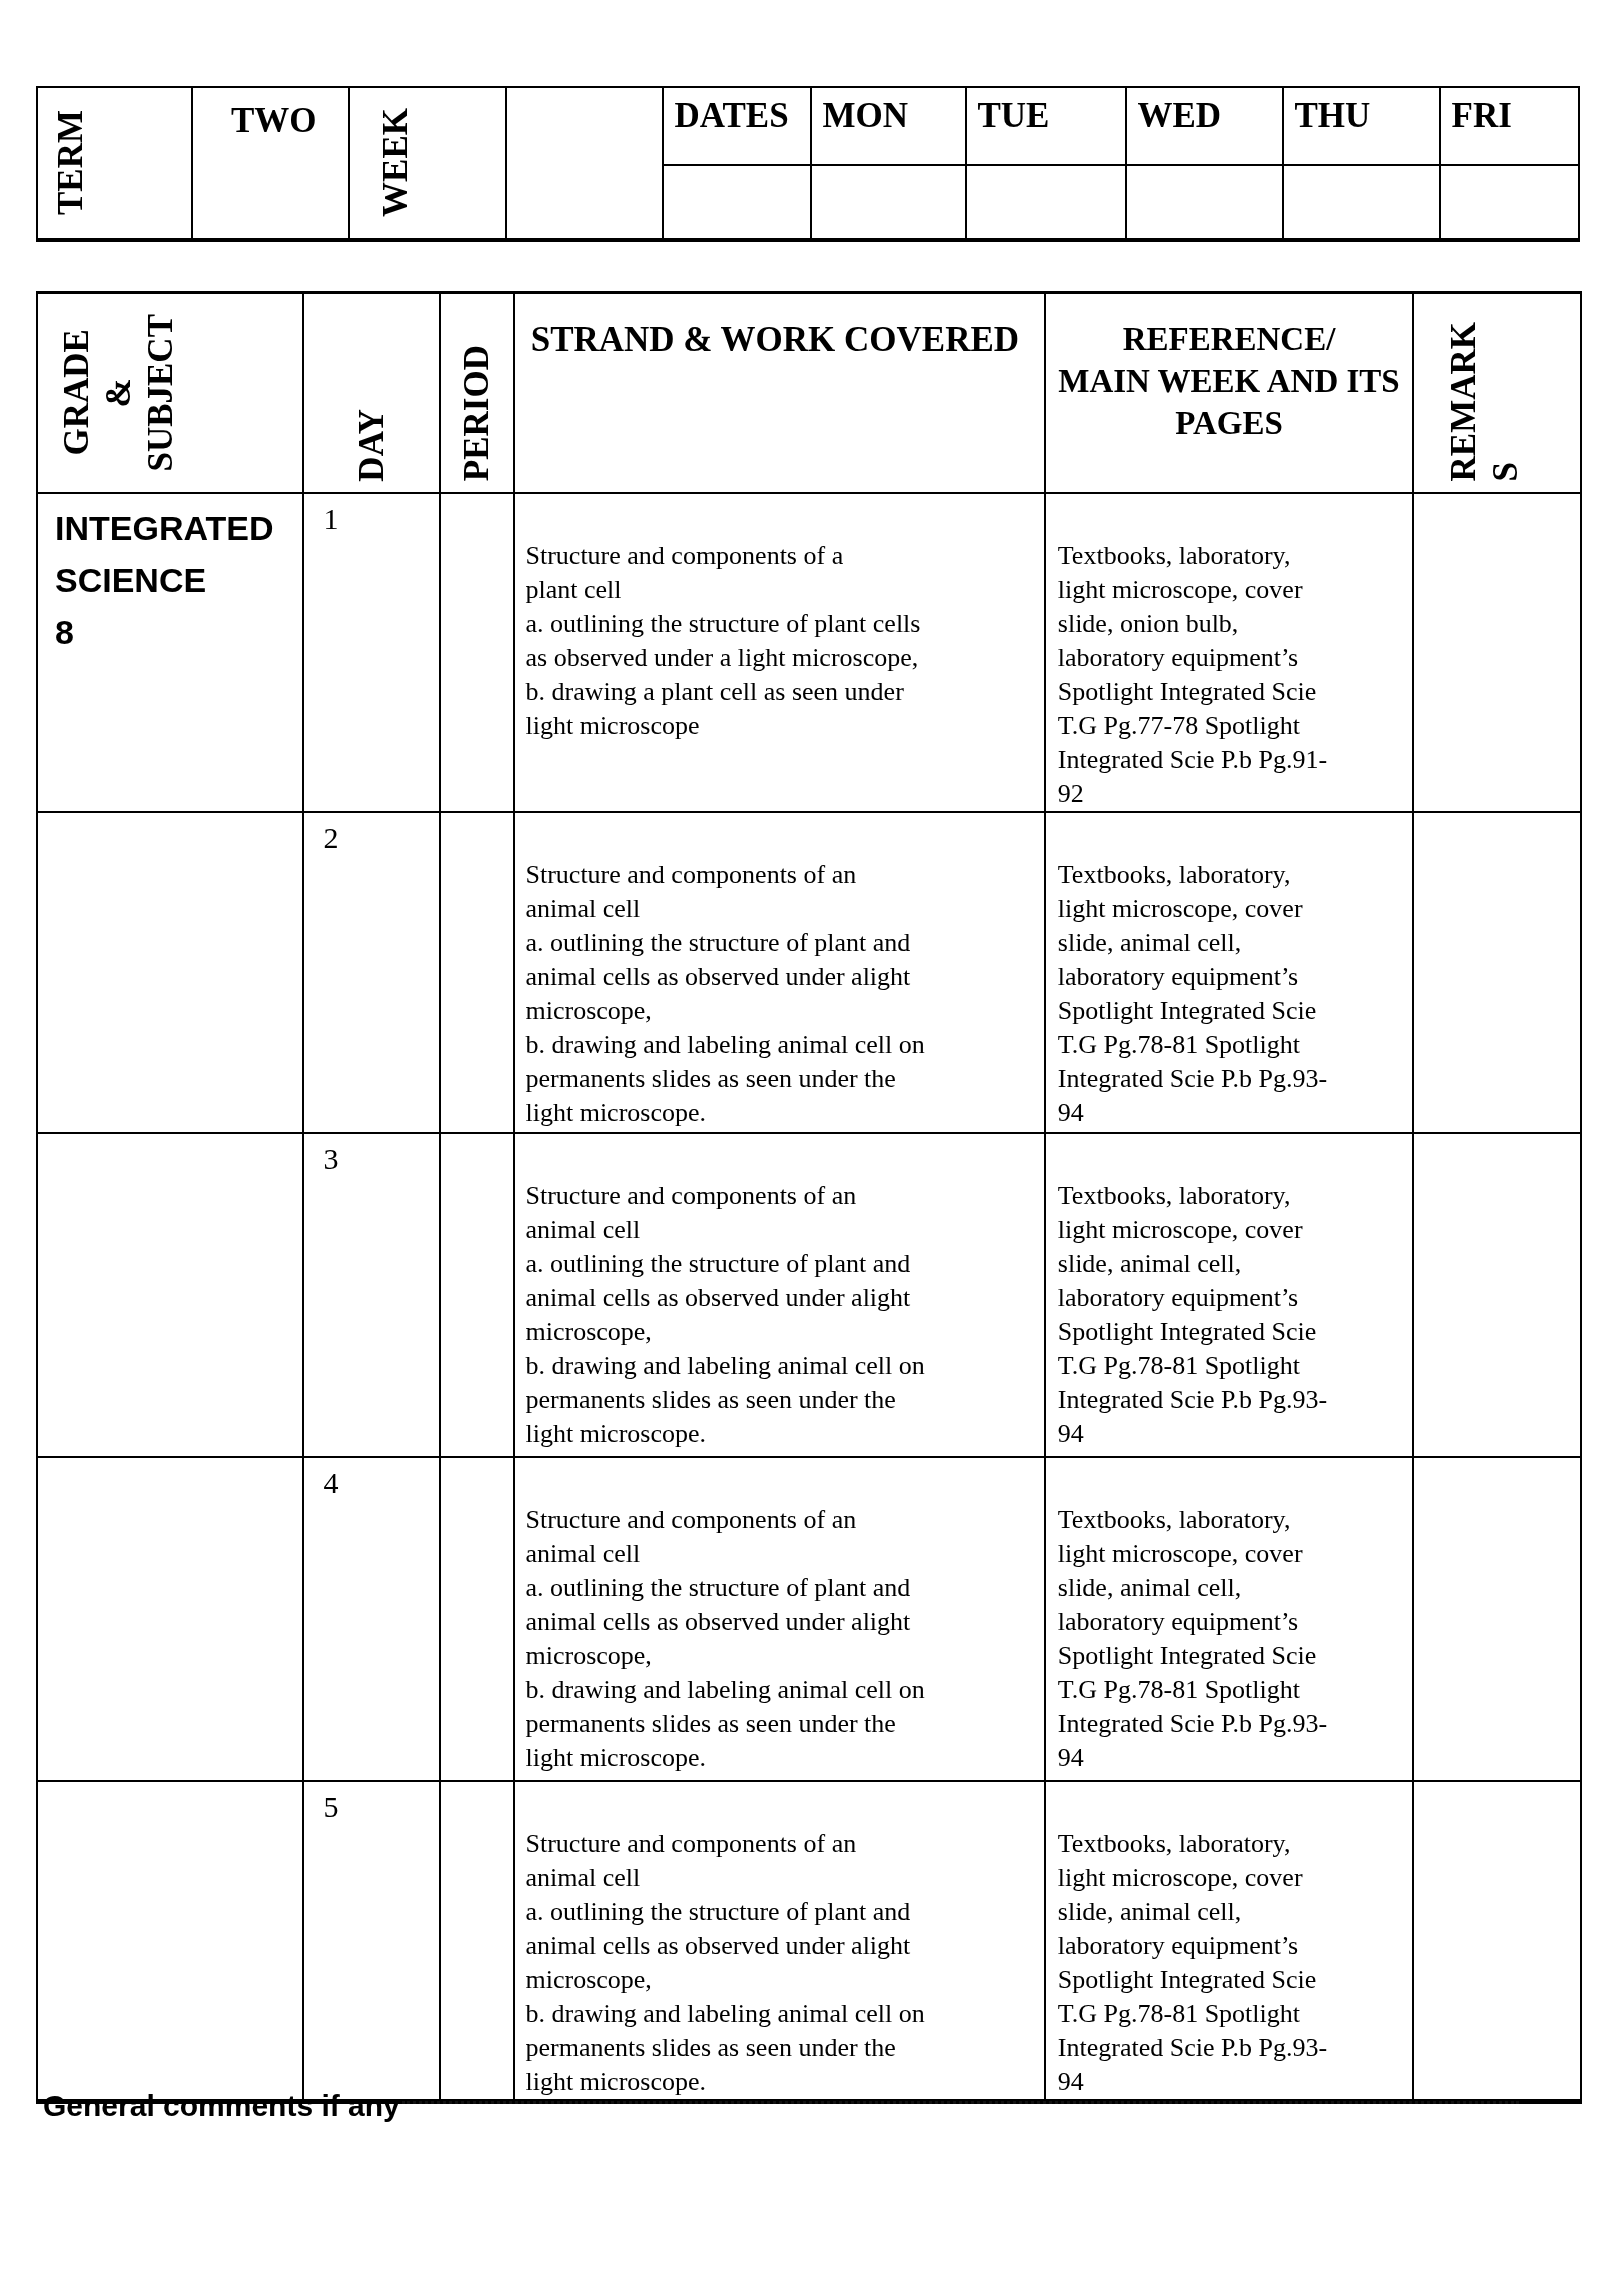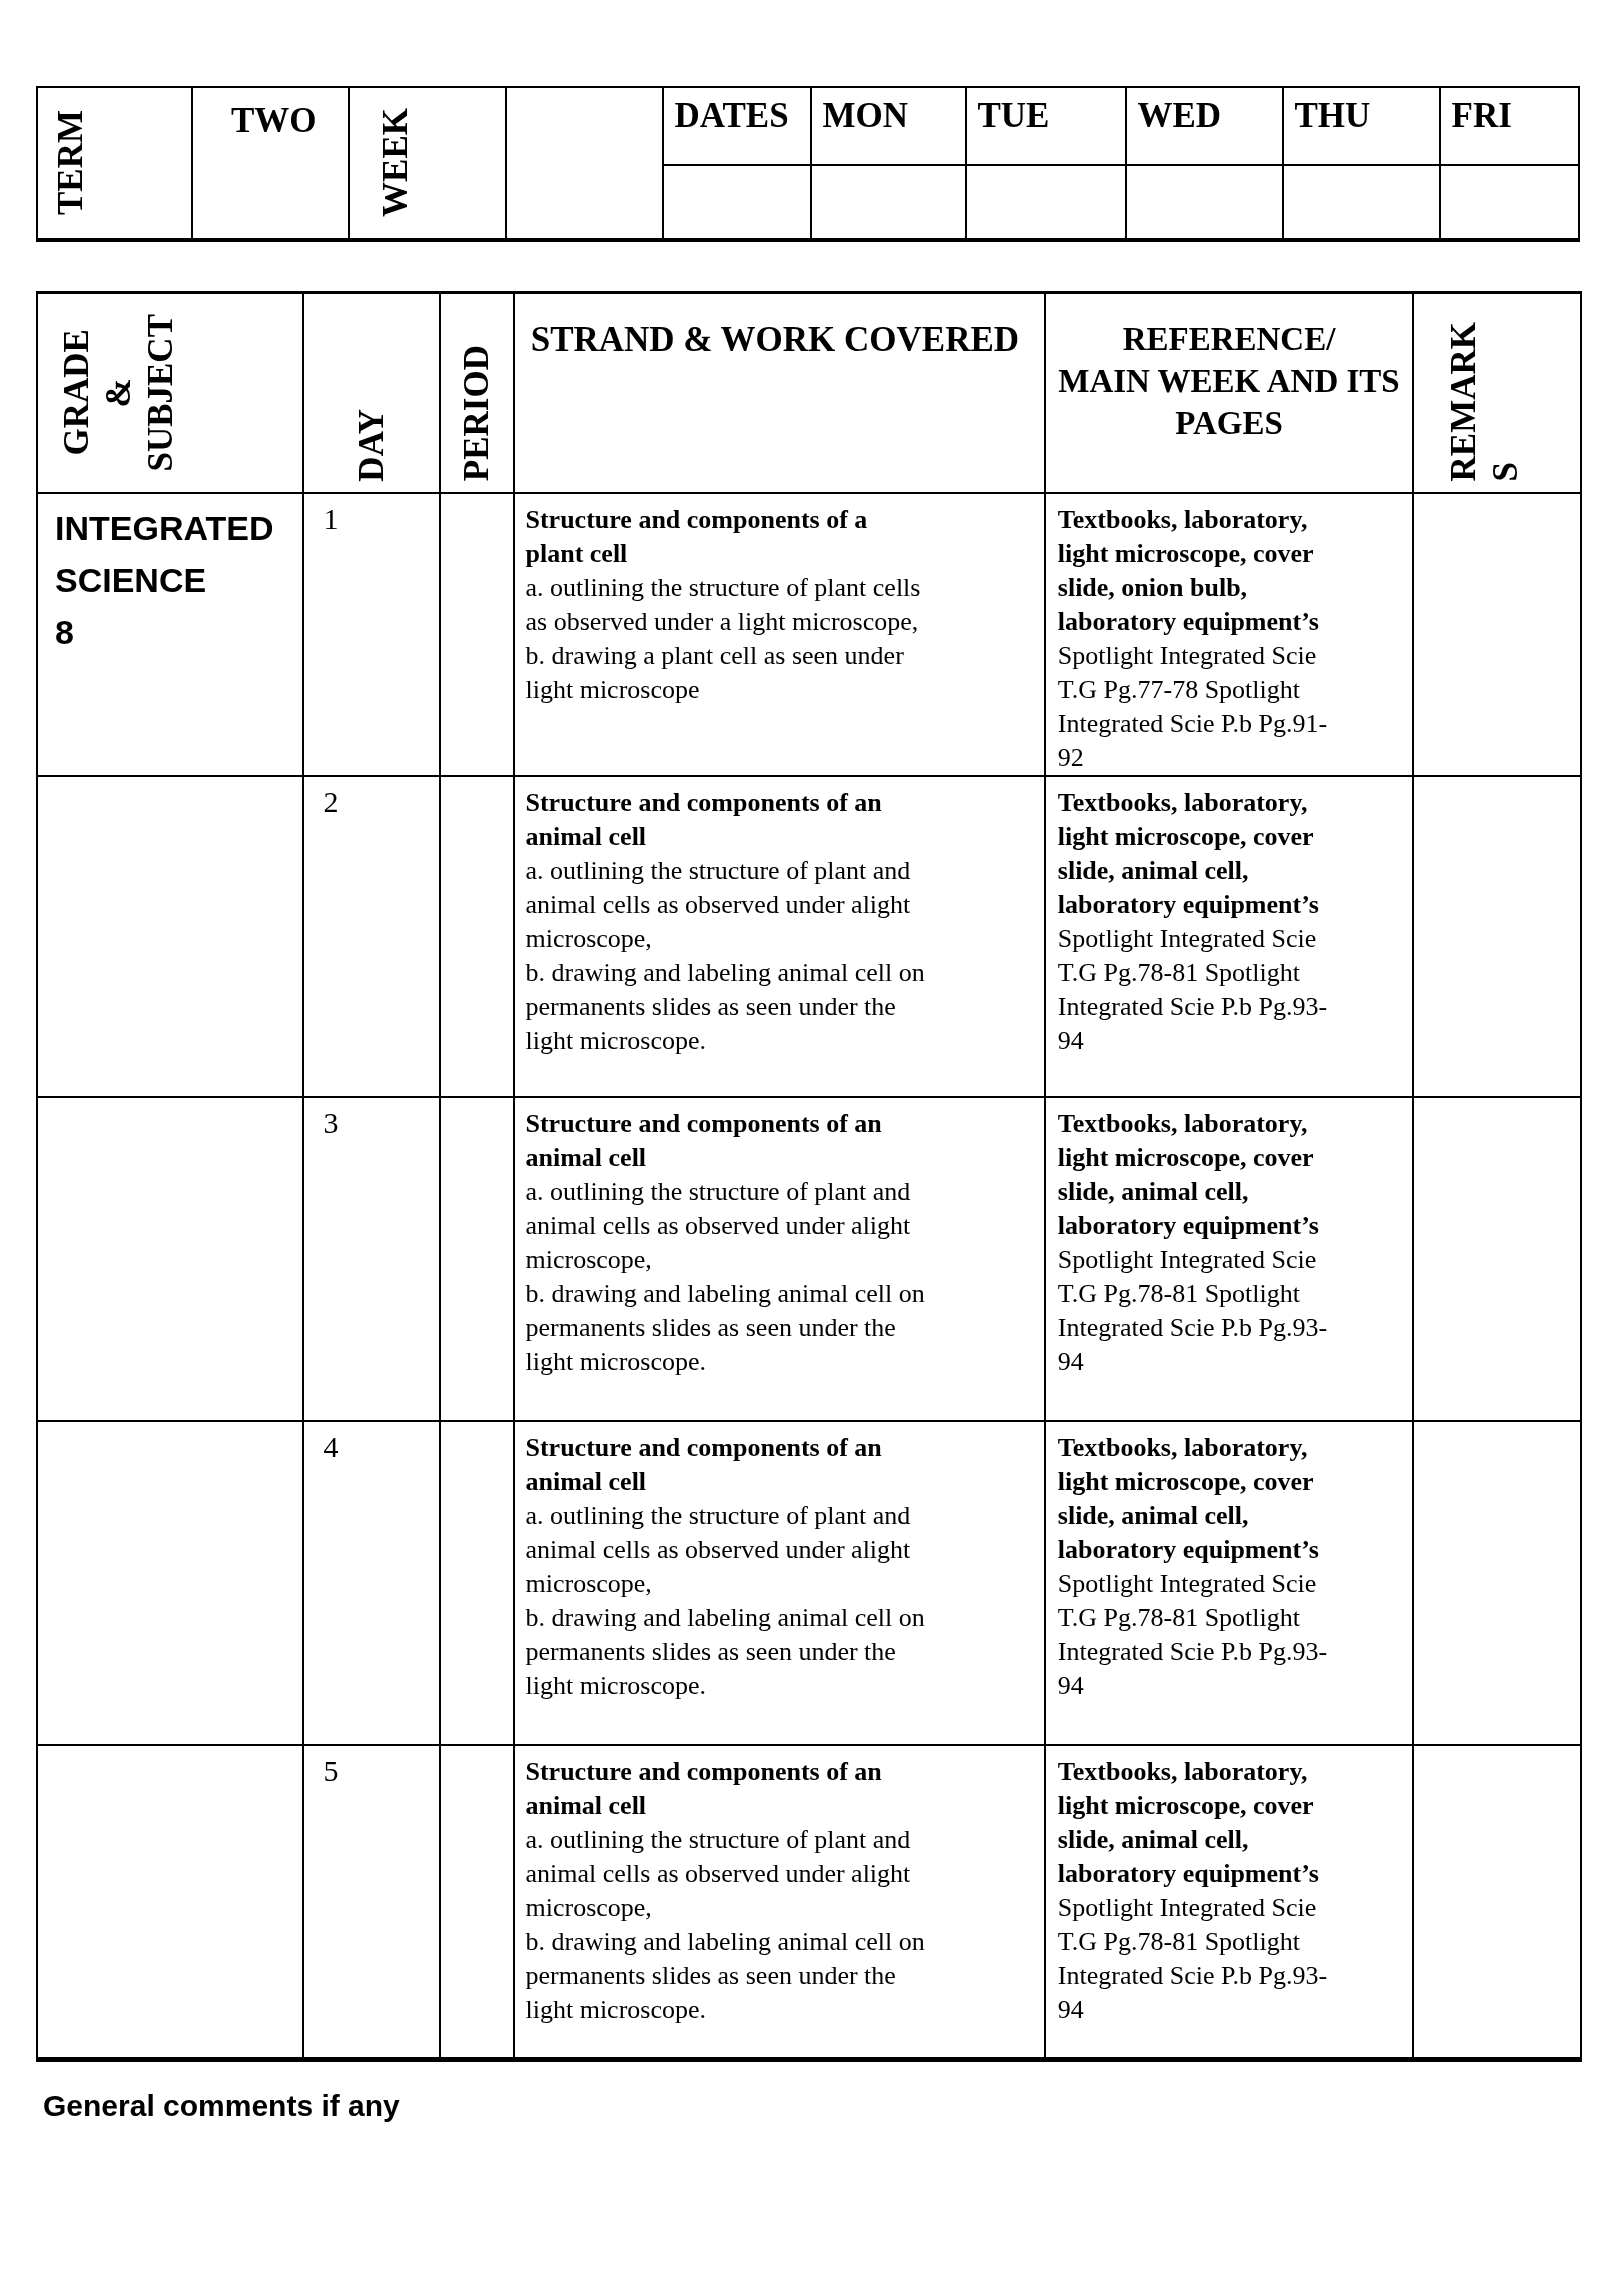--- a/index.html
+++ b/index.html
@@ -57,44 +57,43 @@
   .strand-h { padding: 25px 0 0 15.7px; }
   .ref-h {
     text-align: center;
     padding-top: 23.6px;
     font-size: 33px;
     line-height: 42px;
     white-space: pre-line;
   }
 
   .pre { white-space: pre-line; }
-  .b { font-weight: bold; }
+  .b { font-weight: normal; margin-top: 36px; }
 
   .grade-cell { padding: 7.9px 0 0 17px; }
   .grade-val {
     font-family: "Liberation Sans", "DejaVu Sans", sans-serif;
     font-weight: bold;
     font-size: 34px;
     line-height: 52px;
     white-space: pre-line;
   }
   .day-cell { padding: 7.9px 0 0 19.6px; font-size: 30px; line-height: 34px; }
   .sc { padding: 9.2px 5.2px 0 10.5px; font-size: 26px; line-height: 34px; }
   .rc { padding: 9.2px 3.9px 0 11.8px; font-size: 26px; line-height: 34px; }
 
   
   .footline {
     position: absolute;
     display: flex;
-    align-items: flex-start;
+    align-items: center;
     font-family: "Liberation Sans", "DejaVu Sans", sans-serif;
     font-weight: bold;
     font-size: 30px;
     line-height: 37px;
-    flex-direction: column;
   }
   .f1 { left: 43px; top: 2087px; width: 1476px; }
   .f2 { left: 43px; top: 2148px; width: 1476px; }
   .dotline {
     border-bottom: 3.3px dotted #111;
     height: 0;
     margin-bottom: 5.9px;
   }
   .grow { flex: 1 1 auto; margin-left: 2.6px; }
   .dots-hm { flex: 0 0 612px; margin-left: 10.5px; }

